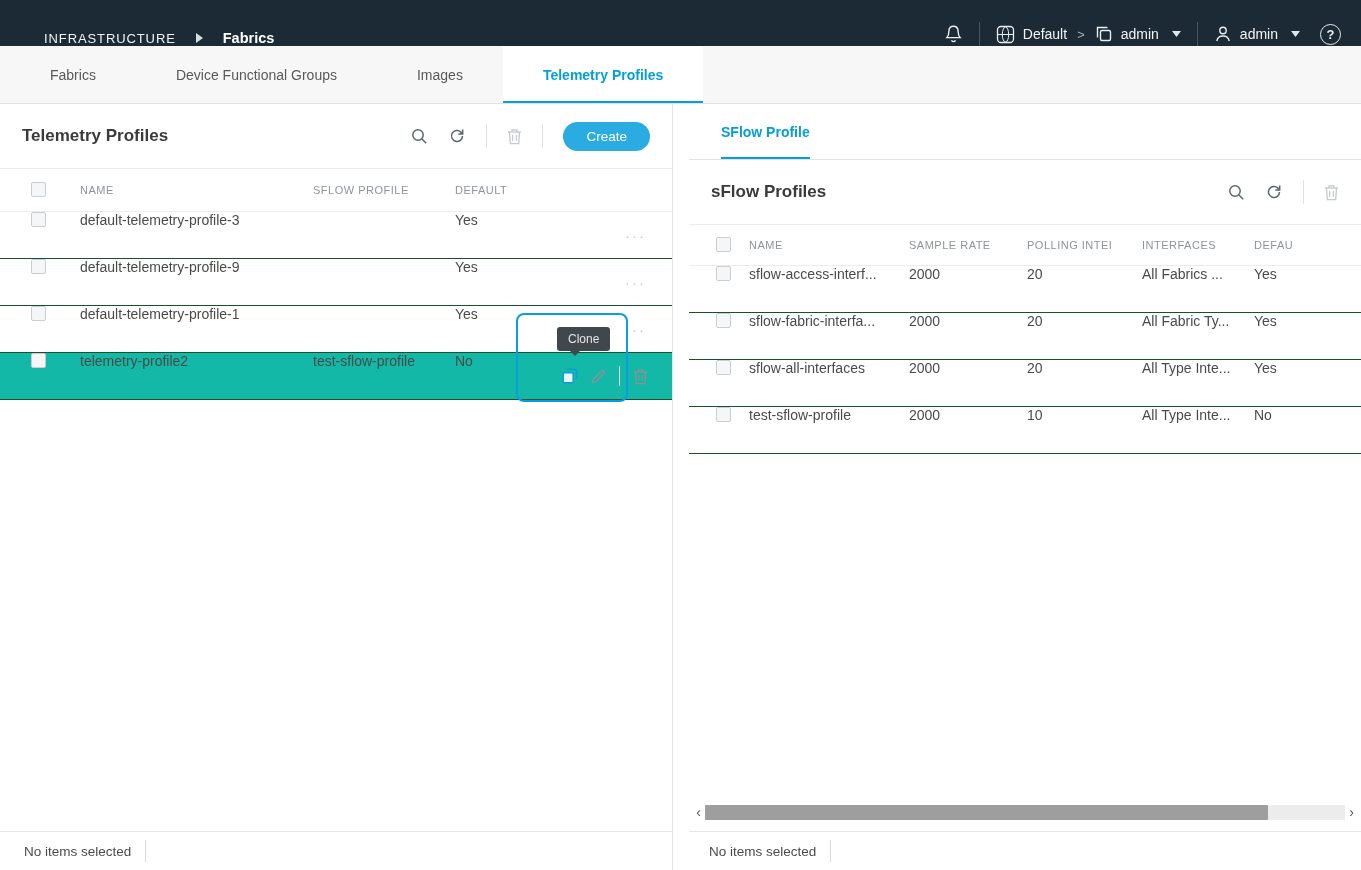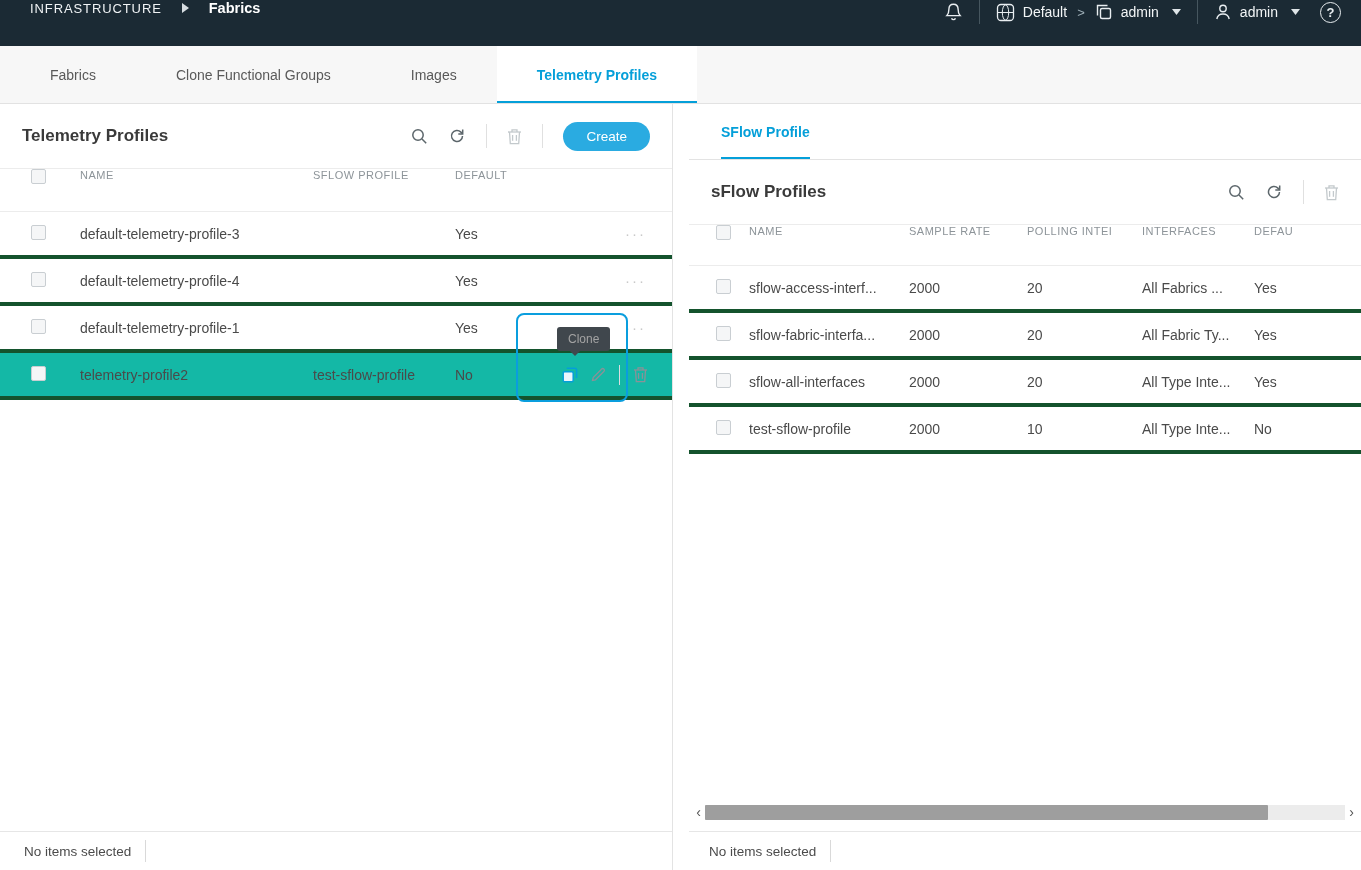--- a/index.html
+++ b/index.html
@@ -1,21 +1,21 @@
 <!DOCTYPE html>
 <html><head>
 <meta charset="utf-8">
 <style>
   *{box-sizing:border-box;margin:0;padding:0}
   html,body{width:1361px;height:870px}
   body{font-family:"Liberation Sans",sans-serif;background:#fff;position:relative;overflow:hidden;color:#4a4a4a}
   svg{display:block}
 
   
-  .topbar{position:absolute;top:0;left:0;right:0;height:46px;background:#1b2a34;display:flex;align-items:flex-start;padding:0 20px 0 30px;color:#eef2f4}
+  .topbar{position:absolute;top:0;left:0;right:0;height:46px;background:#1b2a34;display:flex;align-items:flex-end;padding:0 20px 0 44px;color:#eef2f4}
   .tb-left{display:flex;align-items:center}
   .tb-section{font-size:13px;letter-spacing:.9px;color:#f0f3f5;cursor:pointer}
   .tb-crumb-arrow{margin:0 20px;color:#d6dde1;display:flex}
   .tb-page{font-size:14.5px;font-weight:bold;color:#fff}
   .tb-right{margin-left:auto;display:flex;align-items:center}
   .tb-iconbtn{color:#e9eef1;display:flex;align-items:center;cursor:pointer}
   .tb-sep{width:1px;height:24px;background:#46565f;margin:0 16px}
   .tb-group{display:flex;align-items:center;gap:8px;font-size:14px;color:#f2f5f6;cursor:pointer}
   .tb-gt{color:#9fb0b8;font-size:13px;margin:0 10px}
   .tb-caret{color:#dfe5e8;margin-left:5px;display:flex}
@@ -32,24 +32,24 @@
   .right-panel{left:689px;right:0}
 
   .panel-header{height:65px;display:flex;align-items:center;padding:0 22px;border-bottom:1px solid #ececec}
   .panel-title{font-size:17px;font-weight:bold;color:#3a3a3a}
   .toolbar{margin-left:auto;display:flex;align-items:center}
   .toolbtn{color:#5c666b;display:flex;cursor:pointer;margin-left:20px}
   .toolbtn.disabled{color:#c3c9cc}
   .tool-sep{width:1px;height:24px;background:#e0e0e0;margin-left:20px}
   .create-btn{margin-left:20px;background:#2aabe1;color:#fff;font-size:13.5px;border:none;border-radius:15px;padding:7px 23px;cursor:pointer;font-family:inherit}
 
-  .colrow{display:flex;align-items:flex-start;border-bottom:1px solid #ececec;color:#8d9499;font-size:11px;letter-spacing:.5px}
+  .colrow{display:flex;align-items:center;border-bottom:1px solid #ececec;color:#8d9499;font-size:11px;letter-spacing:.5px}
   .lp-colrow{height:43px;padding:0 24px}
   .rp-colrow{height:41px;padding:0 20px}
-  .row{display:flex;align-items:center;height:47px;border-bottom:4px solid #14532d;font-size:14px;color:#4a4a4a}
+  .row{display:flex;height:47px;border-bottom:1px solid #14532d;font-size:14px;color:#4a4a4a}
   .lp-row{padding:0 24px}
   .rp-row{padding:0 20px}
   .lp-row.highlight{background:#14b8a6}
   .cell{overflow:hidden;white-space:nowrap;padding-right:10px}
 
   .lc-check{width:56px}.lc-name{width:233px}.lc-sflow{width:142px}.lc-default{width:88px}
   .lc-actions{flex:1;display:flex;justify-content:flex-end;align-items:center}
   .rc-check{width:40px}.rc-name{width:160px}.rc-rate{width:118px}.rc-poll{width:115px}.rc-int{width:112px}.rc-default{flex:1}
 
   .checkbox{width:15px;height:15px;border:1px solid #c9ced2;border-radius:2px;background:#f5f6f7;display:inline-block;cursor:pointer;margin-left:7px}
@@ -69,21 +69,21 @@
   .sb-thumb{position:absolute;left:0;top:0;height:15px;width:88%;background:#9e9e9e;border-radius:1px;cursor:grab}
 
   
   .statusbar{position:absolute;left:0;right:0;bottom:0;height:39px;border-top:1px solid #e6e6e6;background:#fff;display:flex;align-items:center;font-size:13.5px;color:#4b4b4b}
   .lp-status{padding:0 24px}
   .rp-status{padding:0 20px}
   .status-sep{width:1px;height:22px;background:#d9d9d9;margin-left:14px}
 
   
   .clone-highlight{position:absolute;left:516px;top:313px;width:112px;height:89px;border:2px solid #0a9ede;border-radius:8px;pointer-events:none;z-index:30}
-  .clone-tooltip{position:absolute;left:557px;top:327px;background:#40474d;color:#a3a3a3;font-size:12px;padding:5px 11px;border-radius:3px;z-index:31}
+  .clone-tooltip{position:absolute;left:557px;top:327px;background:#40474d;color:#e5e5e5;font-size:12px;padding:5px 11px;border-radius:3px;z-index:31}
   .clone-tooltip:after{content:"";position:absolute;left:13px;top:100%;border:5px solid transparent;border-top-color:#40474d}
 </style>
 </head>
 <body>
 
 <div class="topbar">
   <div class="tb-left">
     <span class="tb-section">INFRASTRUCTURE</span>
     <span class="tb-crumb-arrow">
       <svg width="7" height="10" viewBox="0 0 7 10">
@@ -139,21 +139,21 @@
             <path d="M0 0h9L4.5 6z" fill="currentColor"></path>
           </svg>
       </span>
     </span>
     <span class="help-circle">?</span>
   </div>
 </div>
 
 <div class="tabbar">
   <div class="tab">Fabrics</div>
-  <div class="tab">Clone Functional Groups</div>
+  <div class="tab">Device Functional Groups</div>
   <div class="tab">Images</div>
   <div class="tab active">Telemetry Profiles</div>
 </div>
 
 <div class="panel left-panel">
   <div class="panel-header">
     <span class="panel-title">Telemetry Profiles</span>
     <div class="toolbar">
       <span class="toolbtn">
         <svg width="18" height="18" viewBox="0 0 18 18" fill="none" stroke="currentColor" stroke-width="1.5">
@@ -195,21 +195,21 @@
     <div class="lc-name cell">default-telemetry-profile-3</div>
     <div class="lc-sflow cell"></div>
     <div class="lc-default cell">Yes</div>
     <div class="lc-actions">
         <span class="ellipsis-btn">···</span>
       </div>
   </div>
 
   <div class="row lp-row">
     <div class="lc-check"><span class="checkbox"></span></div>
-    <div class="lc-name cell">default-telemetry-profile-4</div>
+    <div class="lc-name cell">default-telemetry-profile-9</div>
     <div class="lc-sflow cell"></div>
     <div class="lc-default cell">Yes</div>
     <div class="lc-actions">
         <span class="ellipsis-btn">···</span>
       </div>
   </div>
 
   <div class="row lp-row">
     <div class="lc-check"><span class="checkbox"></span></div>
     <div class="lc-name cell">default-telemetry-profile-1</div>

